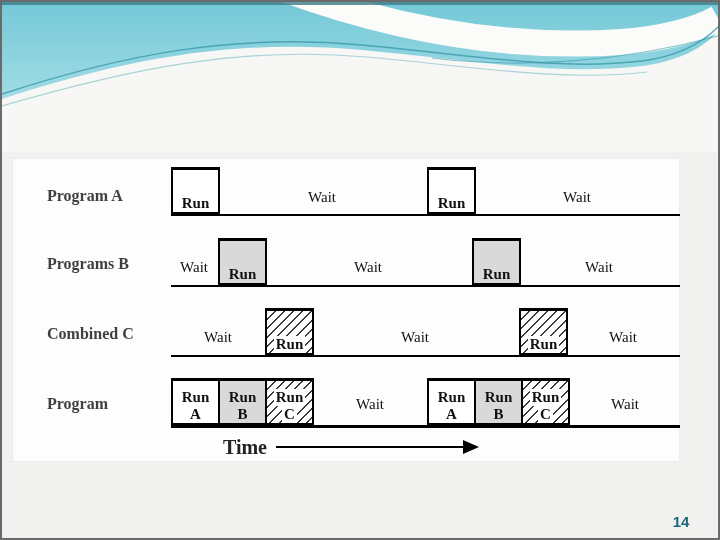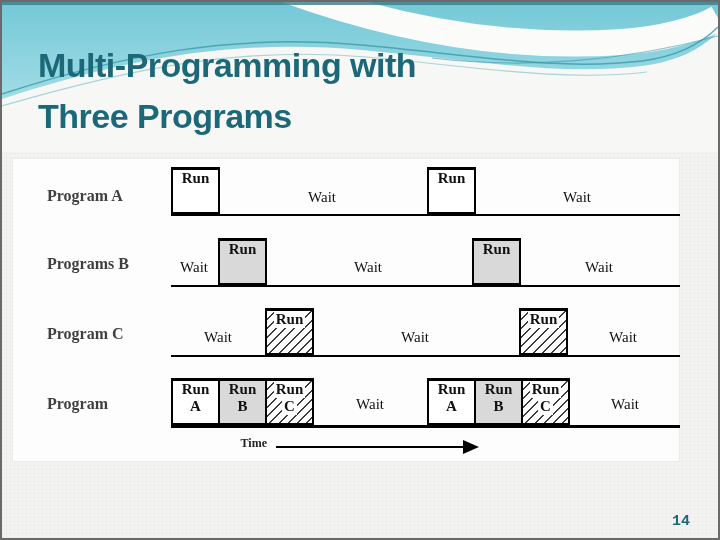--- a/index.html
+++ b/index.html
@@ -31,50 +31,50 @@
   }
   .rowlabel{
     position:absolute;left:34px;height:20px;line-height:20px;
     font-size:16px;font-weight:700;color:#404040;white-space:nowrap;
   }
   .baseline{position:absolute;height:2px;background:#000;width:509px;left:158px;}
   .baseline.thick{height:3px;}
   .tbox{
     position:absolute;width:49px;height:47px;box-sizing:border-box;
     border:2px solid #000;border-top-width:3px;background:#fff;
-    display:flex;flex-direction:column;align-items:center;justify-content:flex-start;
+    display:flex;flex-direction:column;align-items:center;justify-content:flex-end;
     font-size:15px;font-weight:700;color:#111;text-align:center;line-height:17px;
   }
   .tbox.gray{background:#d9d9d9;}
   .tbox.hatch{
     background-color:#fff;
     background-image:repeating-linear-gradient(135deg, transparent 0, transparent 5px, #3a3a3a 5px, #3a3a3a 6.5px);
   }
   .tbox.hatch .hl{background:#fff;padding:0 2px;}
   .tbox.gray .hl{background:transparent;}
   .wait{
     position:absolute;width:60px;height:18px;line-height:18px;text-align:center;
     font-size:15px;font-weight:400;color:#111;
   }
   .boxline{display:block;}
   
   #time-label{
     position:absolute;left:202px;top:277px;width:52px;text-align:right;
-    font-size:12px;font-weight:700;color:#222;
+    font-size:20px;font-weight:700;color:#222;
   }
   #time-line{position:absolute;left:263px;top:287px;width:187px;height:2px;background:#000;}
   #time-head{
     position:absolute;left:450px;top:281px;width:0;height:0;
     border-left:16px solid #000;border-top:7px solid transparent;border-bottom:7px solid transparent;
   }
   
   #page-number{
     position:absolute;left:662px;top:511px;width:34px;text-align:center;
     font-size:15px;font-weight:700;color:#1c6878;
-    font-family:Liberation Mono, monospace;
+    font-family:Liberation Sans, sans-serif;
   }
 </style>
 </head>
 <body>
 
 <div id="slide">
 
   <svg id="header-wave" viewBox="0 0 716 150" preserveAspectRatio="none">
     <defs>
       <linearGradient id="aq" x1="0" y1="0" x2="0" y2="1">
@@ -85,24 +85,20 @@
     </defs>
     <rect x="0" y="0" width="716" height="150" fill="url(#aq)"></rect>
     <path d="M258,-22 C380,26 500,48 620,40 C660,37 695,28 716,16" stroke="#fbfbfa" stroke-width="26" fill="none"></path>
     <path d="M0,97 C120,58 230,36 360,48 C470,58 555,74 640,64 C678,59 700,46 716,30 L716,150 L0,150 Z" fill="#f7f7f5"></path>
     <path d="M0,92 C120,53 230,31 360,43 C470,53 555,69 640,59 C678,54 700,41 716,25" stroke="#3a98aa" stroke-width="1.5" fill="none" opacity="0.8"></path>
     <path d="M0,104 C130,66 240,44 365,55 C475,65 560,80 645,70" stroke="#49a8b8" stroke-width="1.2" fill="none" opacity="0.45"></path>
     <path d="M430,56 C520,67 620,60 716,34" stroke="#3a98aa" stroke-width="1.2" fill="none" opacity="0.6"></path>
     <rect x="0" y="0" width="716" height="3" fill="#3d7c8a" opacity="0.8"></rect>
   </svg>
 
-  <div id="title">
-    <div>Multi-Programming with</div>
-    <div>Three Programs</div>
-  </div>
 
   <div id="panel">
 
     <div class="rowlabel" style="top:27px">Program A</div>
     <div class="baseline" style="top:55px"></div>
     <div class="tbox" style="left:158px;top:8px">
       <span class="hl">Run</span>
     </div>
     <div class="wait" style="left:279px;top:29px">Wait</div>
     <div class="tbox" style="left:414px;top:8px">
@@ -115,21 +111,21 @@
     <div class="wait" style="left:151px;top:99px">Wait</div>
     <div class="tbox gray" style="left:205px;top:79px">
       <span class="hl">Run</span>
     </div>
     <div class="wait" style="left:325px;top:99px">Wait</div>
     <div class="tbox gray" style="left:459px;top:79px">
       <span class="hl">Run</span>
     </div>
     <div class="wait" style="left:556px;top:99px">Wait</div>
 
-    <div class="rowlabel" style="top:165px">Program C</div>
+    <div class="rowlabel" style="top:165px">Combined C</div>
     <div class="baseline" style="top:196px"></div>
     <div class="wait" style="left:175px;top:169px">Wait</div>
     <div class="tbox hatch" style="left:252px;top:149px">
       <span class="hl">Run</span>
     </div>
     <div class="wait" style="left:372px;top:169px">Wait</div>
     <div class="tbox hatch" style="left:506px;top:149px">
       <span class="hl">Run</span>
     </div>
     <div class="wait" style="left:580px;top:169px">Wait</div>

